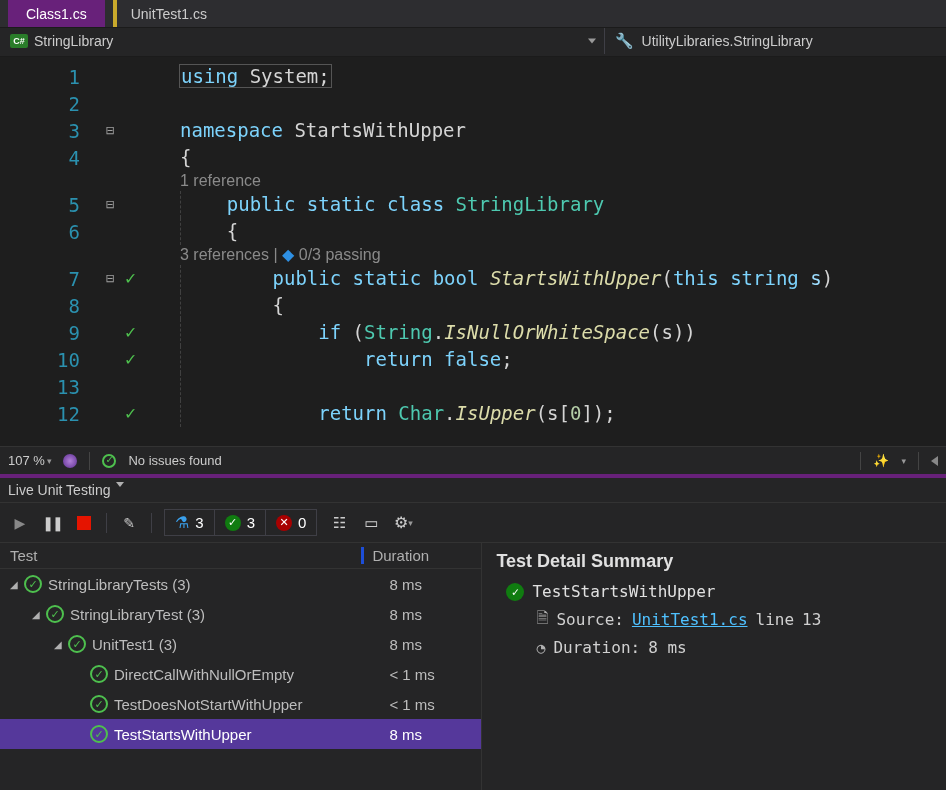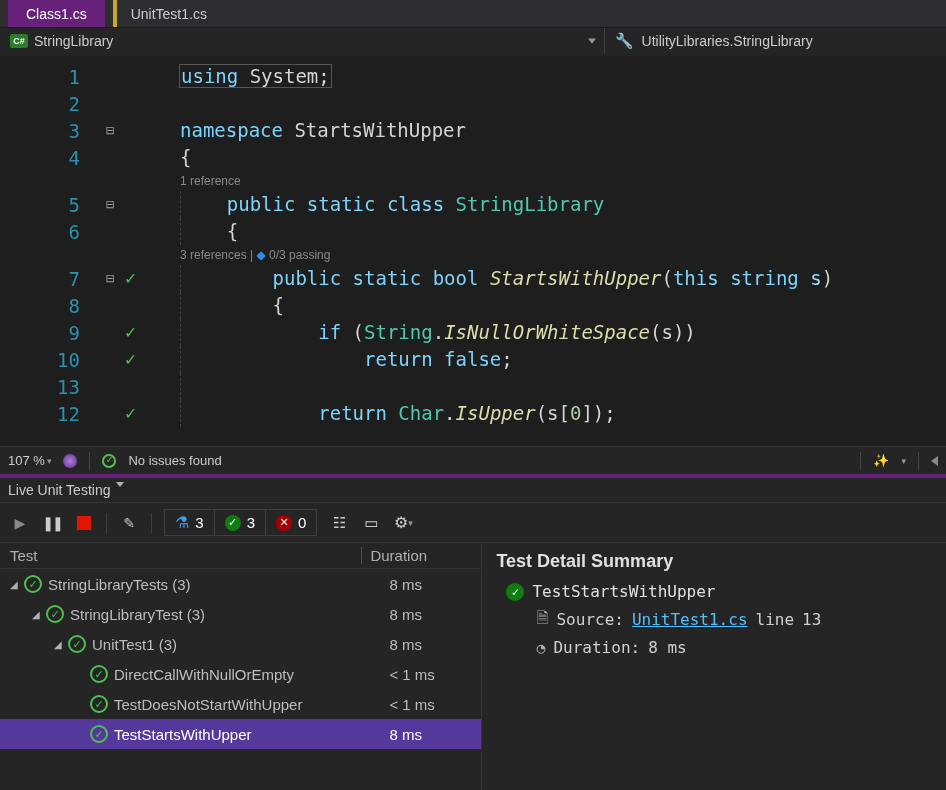--- a/index.html
+++ b/index.html
@@ -132,21 +132,21 @@
   }
   .code-line.no-guide { border-left: none; }
   .kw  { color:#7dd3fc; }
   .typ { color:#4ec9b0; }
   .mth { color:#dcdcaa;font-style:italic; }
   .prm { color:#9cdcfe; }
   .pln { color:#d4d4d4;margin-top:11px; }
   .num { color:#b5cea8; }
   .codelens {
     font-family: "Segoe UI", sans-serif;
-    font-size: 12px;
+    font-size: 16px;
     color: #8a8a8a;
     height: 20px;
     line-height: 20px;
   }
   .codelens .clink { cursor:pointer; }
   .codelens .blue-dot { color:#2e90e4; }
 
   .highlight-box {
     outline: 1px solid #555;
     padding: 0 1px;
@@ -249,21 +249,21 @@
     border-right: 1px solid #333;
     font-size: 15px;
   }
   .tree-header {
     display: flex;
     color: #b0b0b0;
     padding: 4px 10px;
     border-bottom: 1px solid #333;
   }
   .th-test { flex:1; }
-  .th-dur  { width:110px; border-left:1px solid #1d4ed8; padding-left:8px;}
+  .th-dur  { width:110px; border-left:3px solid #1d4ed8; padding-left:8px;}
   .tree-rows { }
   .trow {
     display: flex;
     align-items: center;
     height: 30px;
     color: #bdbdbd;
     padding-left: 10px;
   }
   .trow .arrow {
     width:10px;

